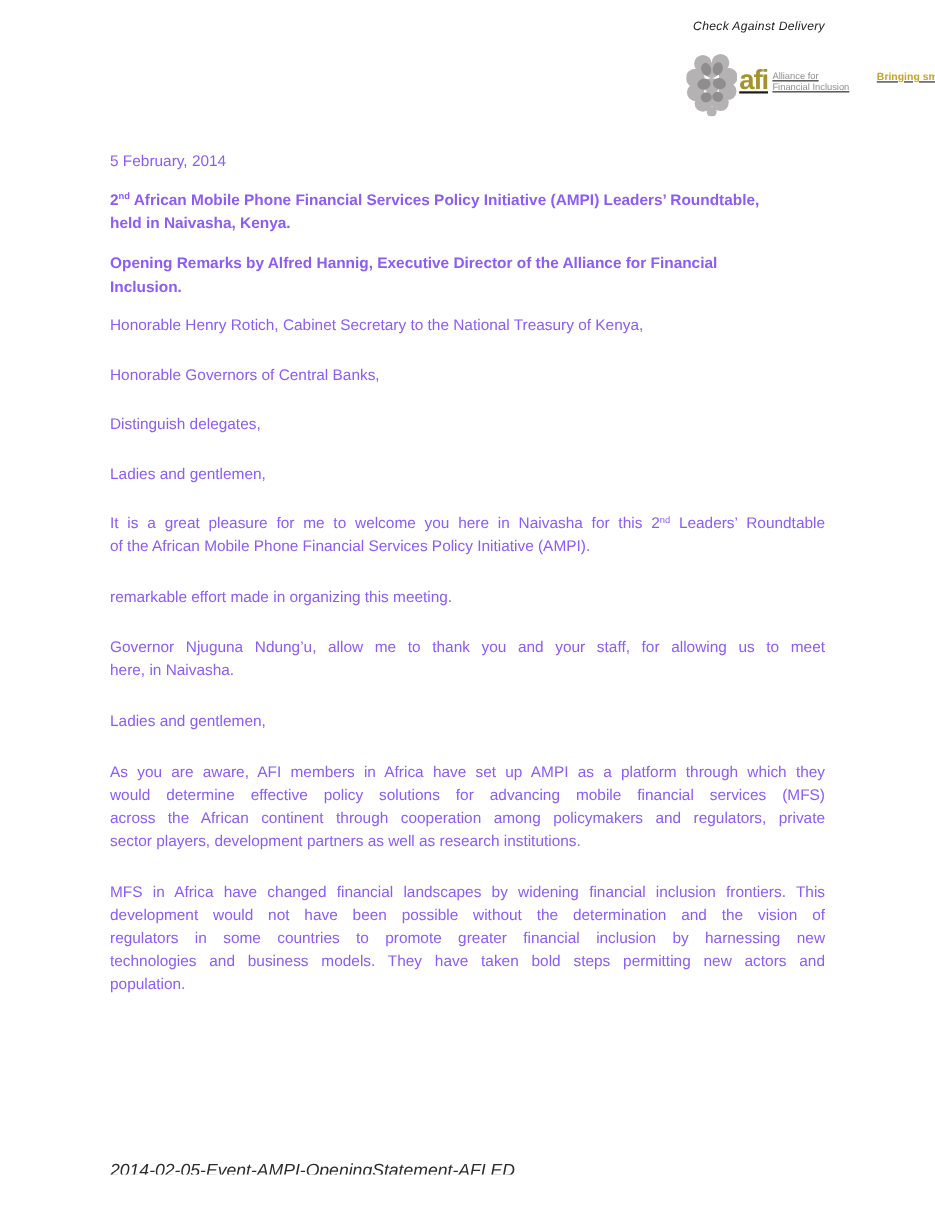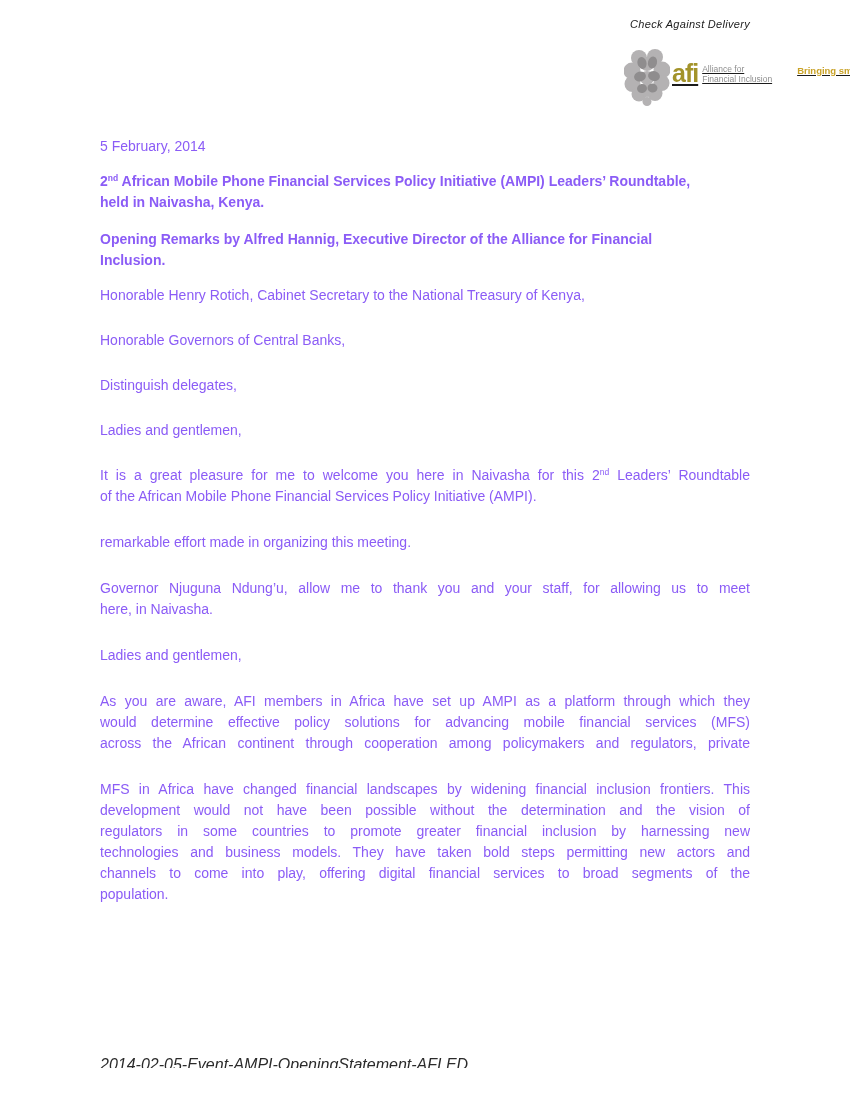--- a/index.html
+++ b/index.html
@@ -204,26 +204,26 @@
         <span class="line"><span>Governor Njuguna Ndung’u, allow me to thank you and your staff, for allowing us to meet</span></span>
         <span class="line last"><span>here, in Naivasha.</span></span>
       </p>
       <p class="para" style="margin-bottom: 25px;">
         <span class="line last"><span>Ladies and gentlemen,</span></span>
       </p>
       <p class="para justify" style="margin-bottom: 25px;">
         <span class="line"><span>As you are aware, AFI members in Africa have set up AMPI as a platform through which they</span></span>
         <span class="line"><span>would determine effective policy solutions for advancing mobile financial services (MFS)</span></span>
         <span class="line"><span>across the African continent through cooperation among policymakers and regulators, private</span></span>
+        <span class="line last"><span>sector players, development partners as well as research institutions.</span></span>
       </p>
       <p class="para justify" style="margin-bottom: 25px;">
         <span class="line"><span>MFS in Africa have changed financial landscapes by widening financial inclusion frontiers. This</span></span>
         <span class="line"><span>development would not have been possible without the determination and the vision of</span></span>
         <span class="line"><span>regulators in some countries to promote greater financial inclusion by harnessing new</span></span>
         <span class="line"><span>technologies and business models. They have taken bold steps permitting new actors and</span></span>
-        <span class="line"><span>channels to come into play, offering digital financial services to broad segments of the</span></span>
         <span class="line last"><span>population.</span></span>
       </p>
     </div>
 
   <div class="doc-footer">2014-02-05-Event-AMPI-OpeningStatement-AFI ED</div>
 
 </div>
 
 </body></html>

